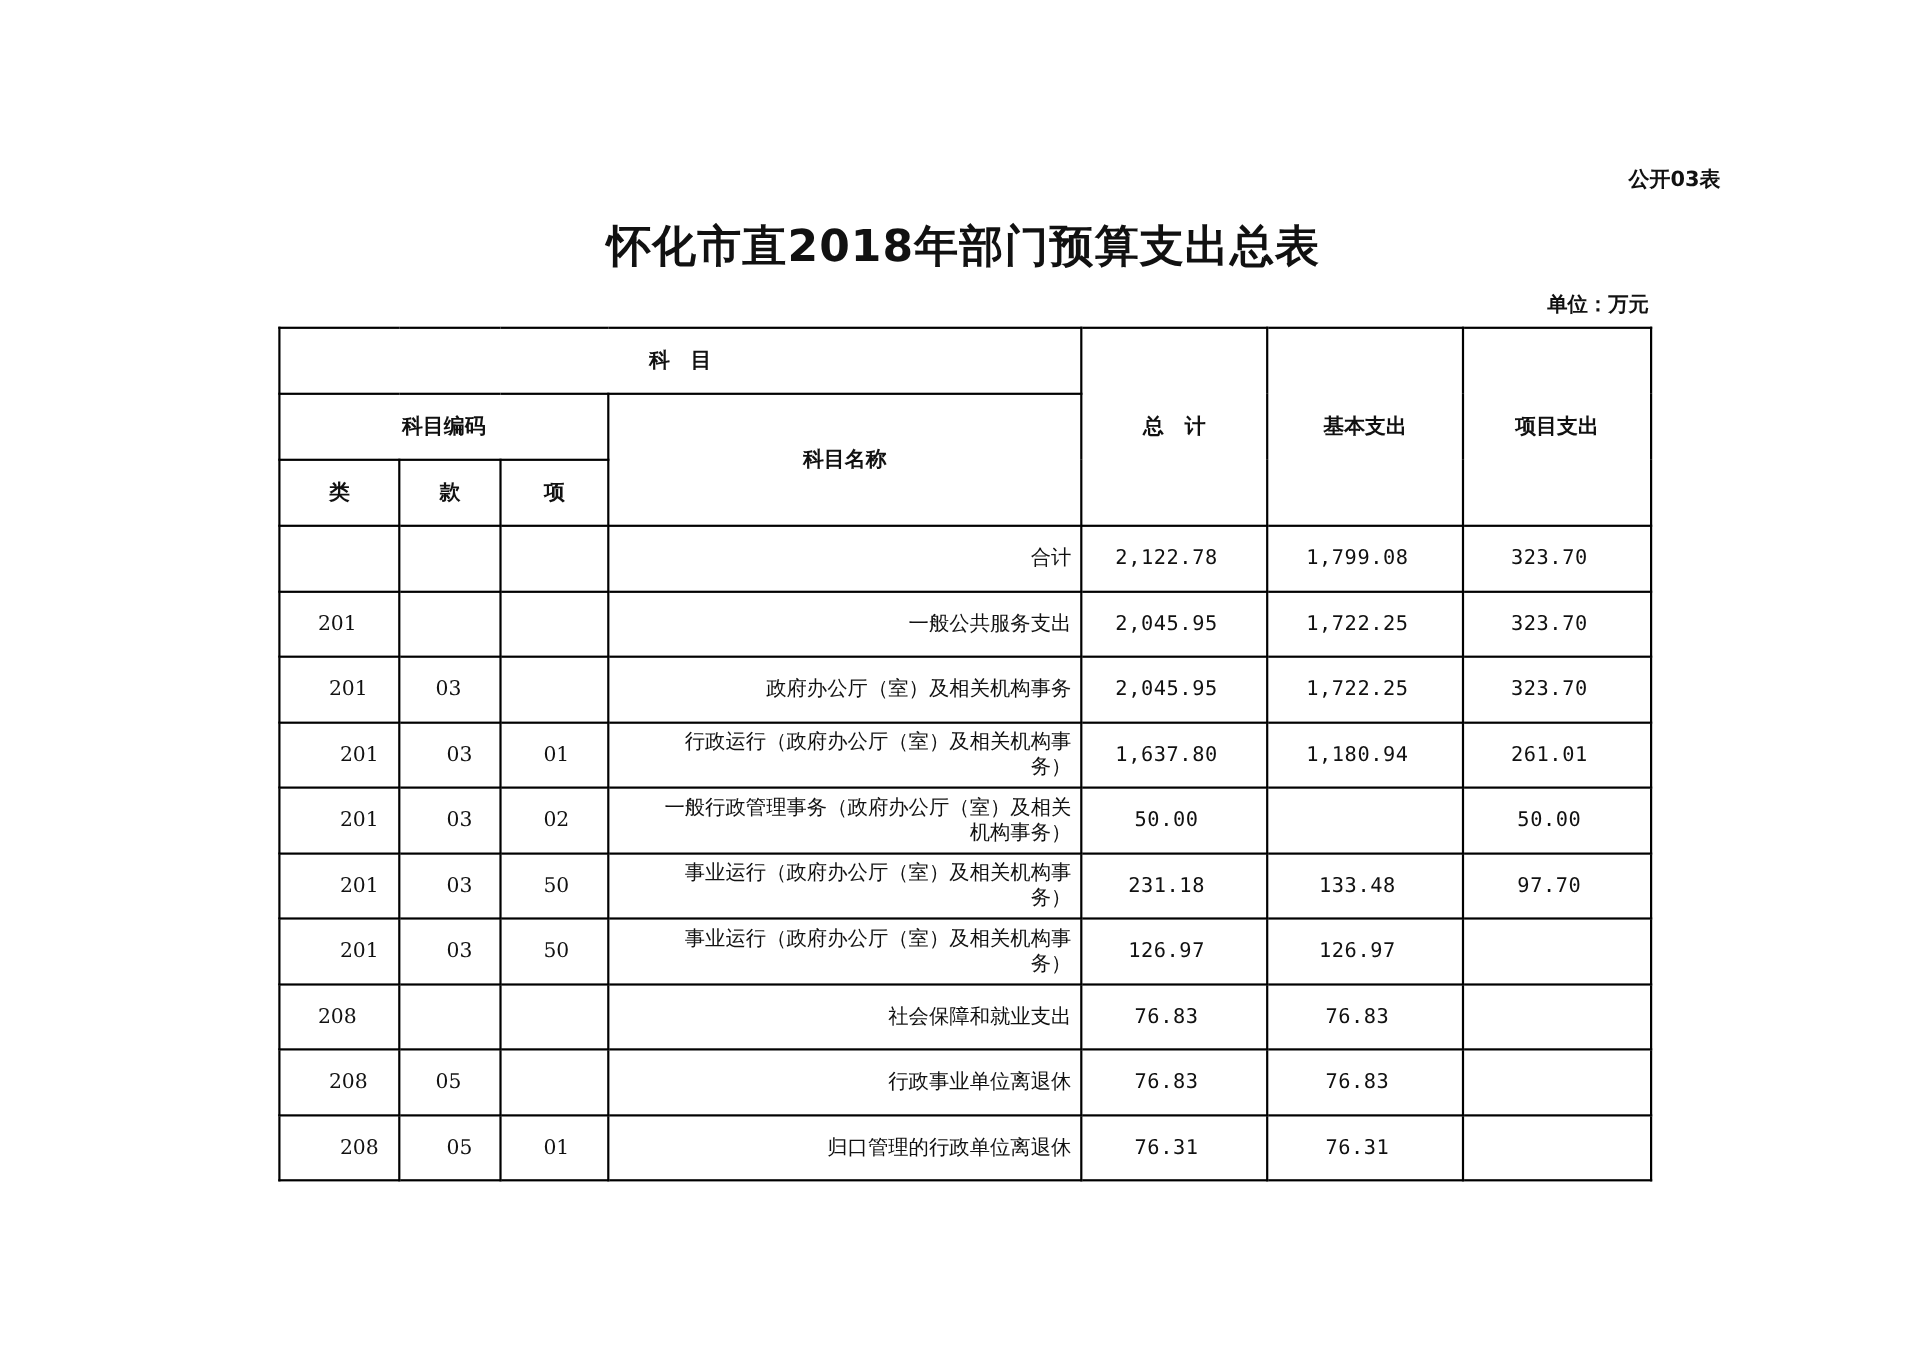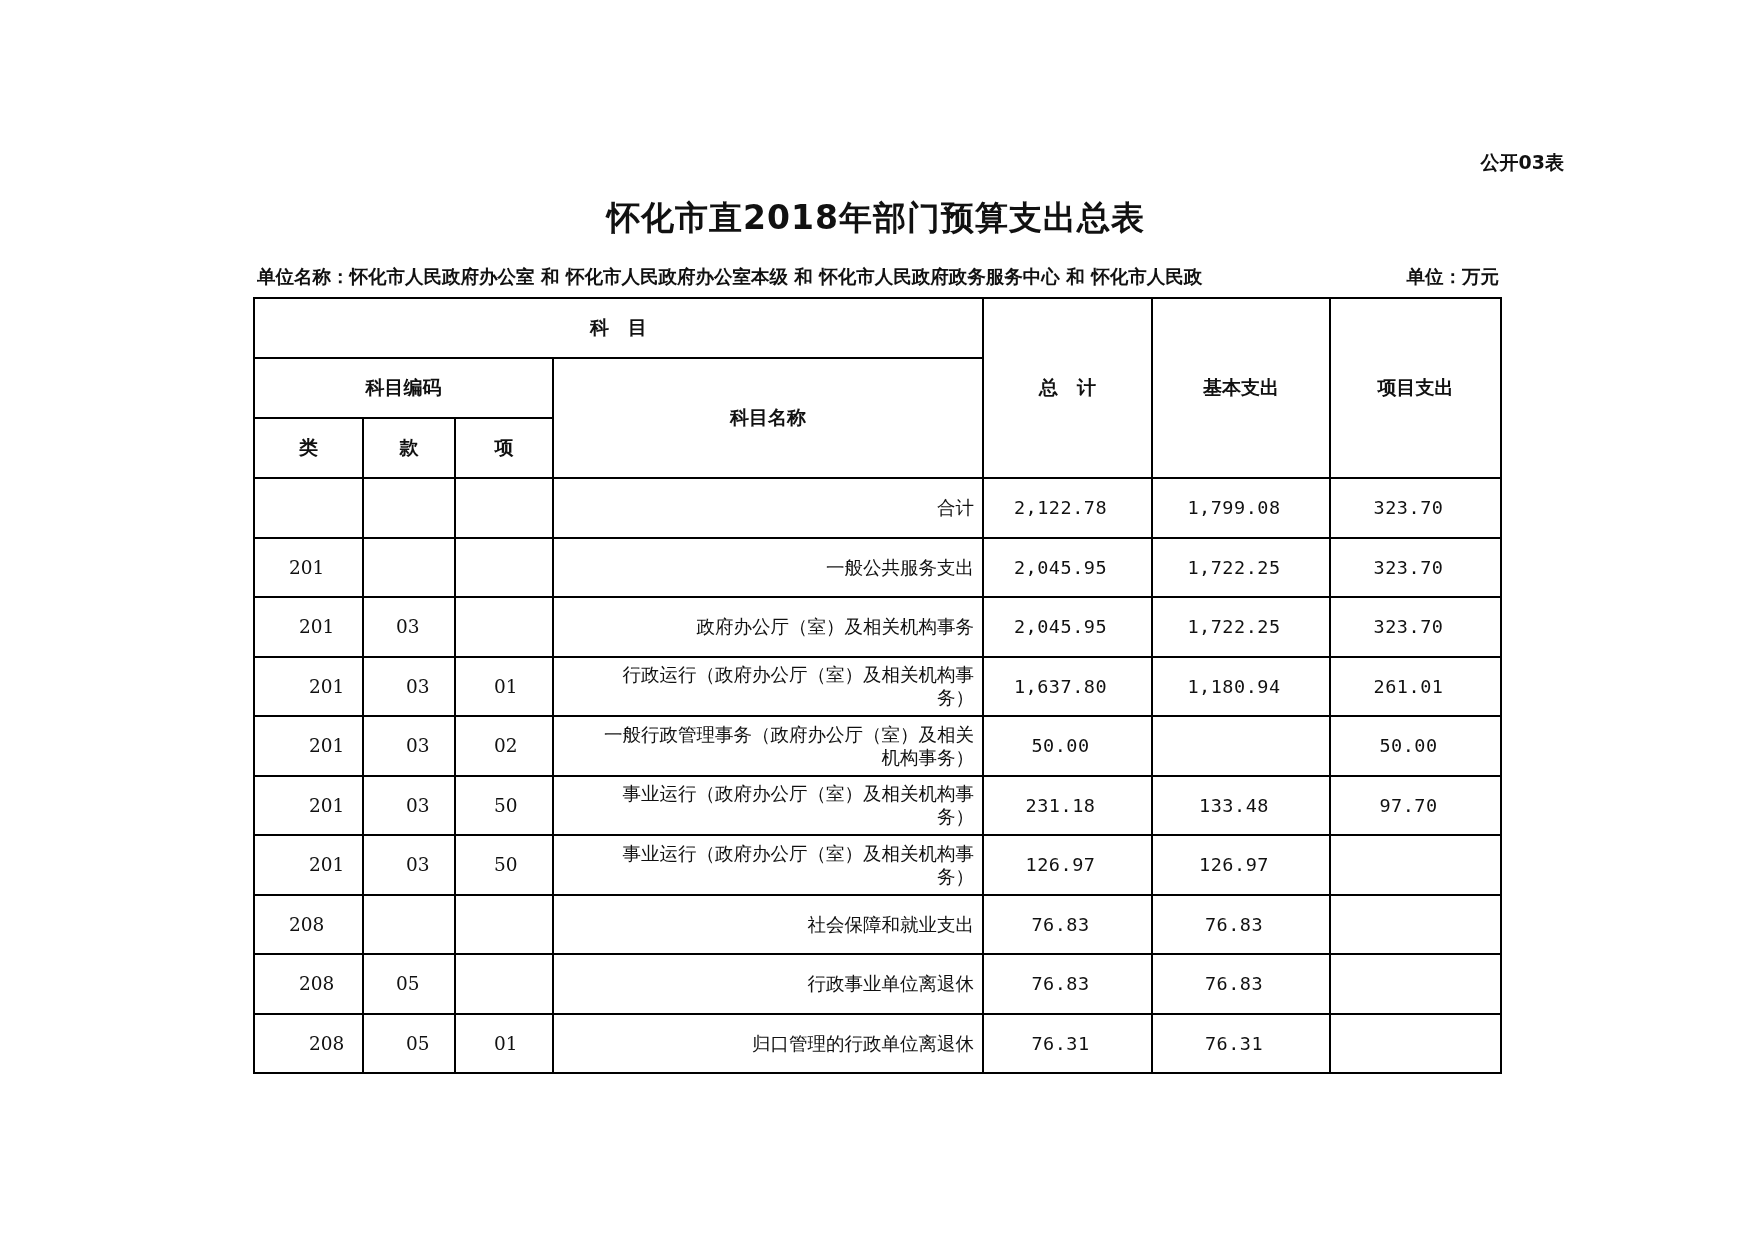--- a/index.html
+++ b/index.html
@@ -6,21 +6,21 @@
   body {
     width: 1754px; height: 1241px; position: relative; overflow: hidden;
     font-family: "DejaVu Serif", "Liberation Serif", serif; color: #111;
   }
   .form-no {
     position: absolute; left: 1444px; top: 150px; width: 120px; text-align: right;
     font-family: "DejaVu Sans", "Liberation Sans", sans-serif; font-weight: bold; font-size: 19px;
   }
   .title {
     position: absolute; left: 253px; top: 196px; width: 1246px; text-align: center;
-    font-family: "DejaVu Sans", "Liberation Sans", sans-serif; font-weight: bold; font-size: 33px; letter-spacing: 1px;
+    font-family: "DejaVu Sans", "Liberation Sans", sans-serif; font-weight: bold; font-size: 40px; letter-spacing: 1px;
   }
   .unit-line {
     position: absolute; left: 257px; top: 264px; width: 1242px; height: 26px;
     font-family: "DejaVu Sans", "Liberation Sans", sans-serif; font-weight: bold; font-size: 18.5px;
     white-space: nowrap;
   }
   .unit-line .org { position: absolute; left: 0; top: 0; width: 1075px; overflow: hidden; white-space: nowrap; }
   .unit-line .unit { position: absolute; right: 0; top: 0; font-family: Liberation Serif, serif; }
 
   table.budget {
@@ -44,21 +44,20 @@
   td.name { text-align: right; padding-left: 5px !important; padding-right: 8px !important; line-height: 23px; }
   td.num { text-align: center; padding-right: 14px !important; font-family: "DejaVu Sans Mono", "Liberation Mono", monospace; font-size: 18px; letter-spacing: 0.5px; }
   .indent1 { padding-left: 20px; }
 </style>
 </head>
 <body>
 
 <div class="form-no">公开03表</div>
 <div class="title">怀化市直2018年部门预算支出总表</div>
 <div class="unit-line">
-  <span class="org">单位名称：怀化市人民政府办公室 和 怀化市人民政府办公室本级 和 怀化市人民政府政务服务中心 和 怀化市人民政</span>
   <span class="unit">单位：万元</span>
 </div>
 
 <table class="budget">
   <colgroup>
     <col style="width:109px">
     <col style="width:92px">
     <col style="width:98px">
     <col style="width:430px">
     <col style="width:169px">

